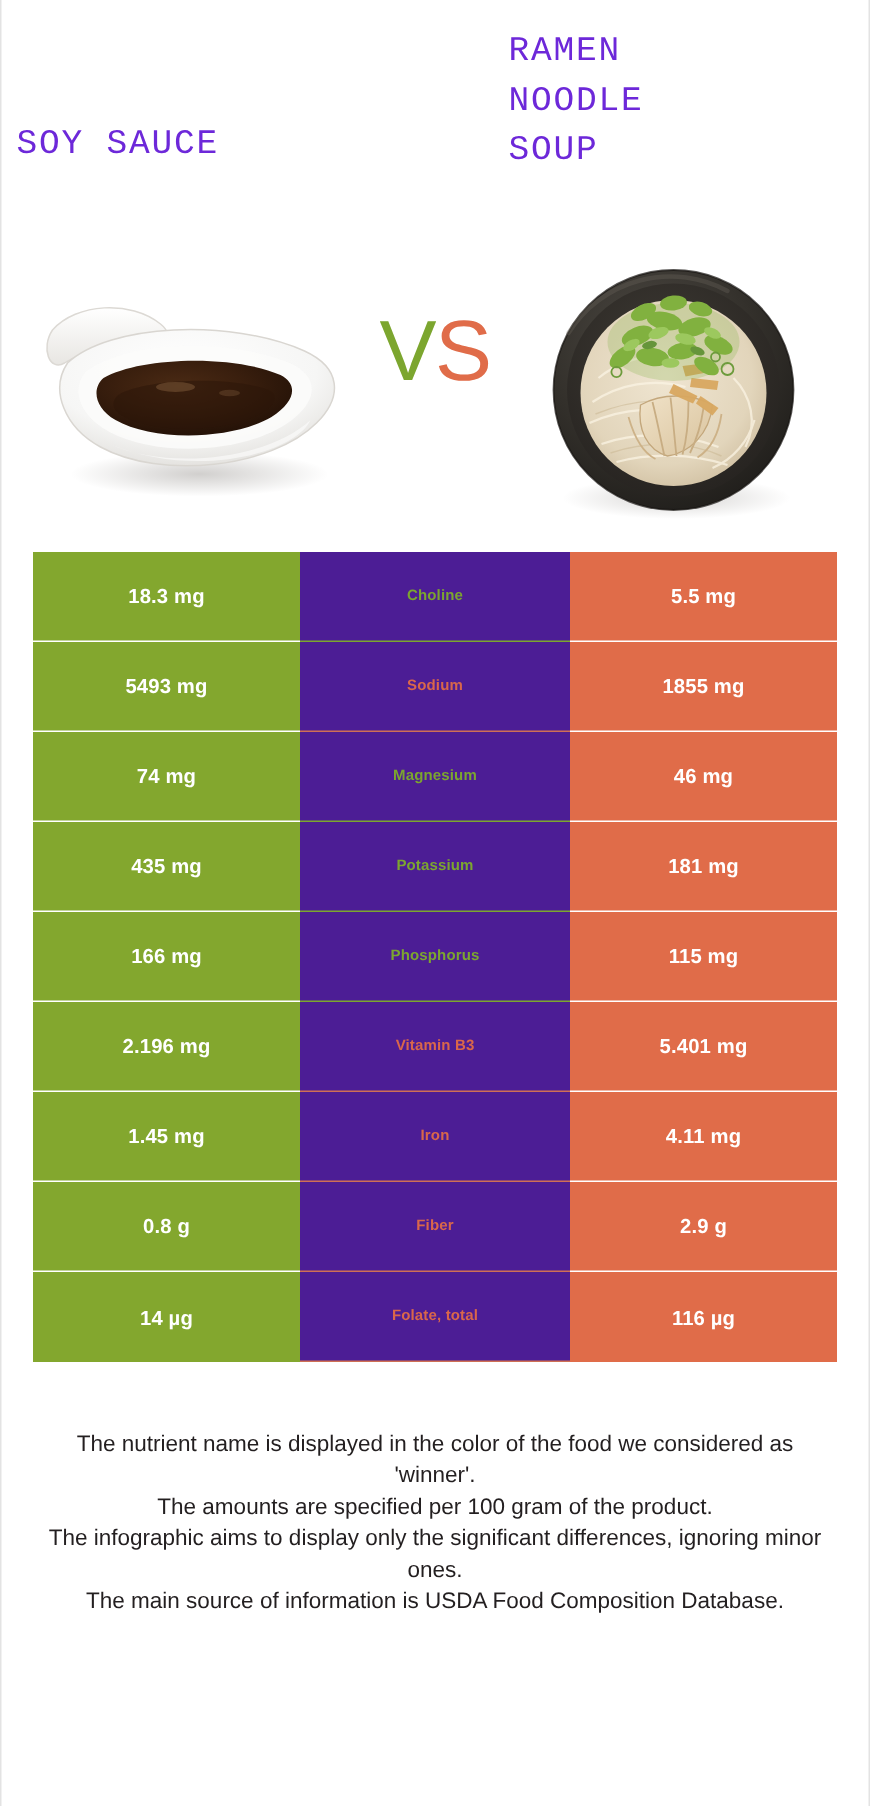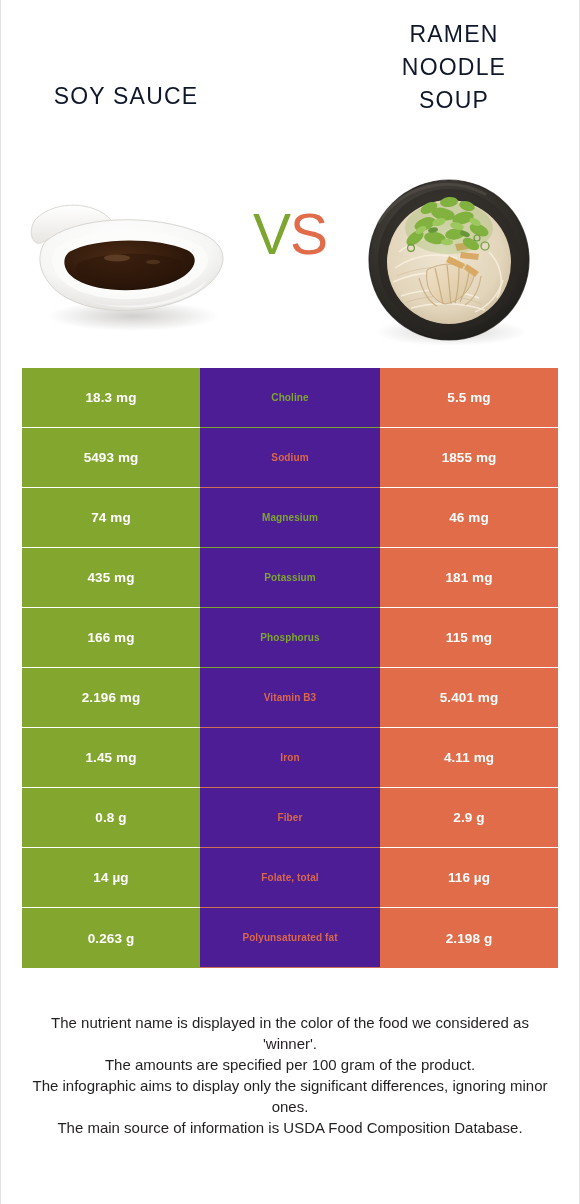--- a/index.html
+++ b/index.html
@@ -21,28 +21,28 @@
     border-right: 1px solid #e3e3e3;
   }
 
   
   .titles {
     position: relative;
     height: 168px;
   }
   .title {
     position: absolute;
-    text-align: center;
+    text-align: left;
     font-size: 23px;
     font-weight: 300;
     letter-spacing: 1.2px;
     line-height: 33px;
-    color: #0f172a;
+    color: #6d28d9;
     text-transform: uppercase;
-    font-family: Liberation Sans, sans-serif;
+    font-family: Liberation Mono, monospace;
   }
   .title.left  { left: 10px;  width: 230px; top: 80px; }
   .title.right { right: 10px; width: 230px; top: 18px; }
   .title .tline { display: block; }
 
   
   .hero {
     position: relative;
     height: 196px;
   }
@@ -339,25 +339,20 @@
       <div class="row">
         <div class="cell left">0.8 g</div>
         <div class="cell mid win-right">Fiber</div>
         <div class="cell right">2.9 g</div>
       </div>
       <div class="row">
         <div class="cell left">14 µg</div>
         <div class="cell mid win-right">Folate, total</div>
         <div class="cell right">116 µg</div>
       </div>
-      <div class="row">
-        <div class="cell left">0.263 g</div>
-        <div class="cell mid win-right">Polyunsaturated fat</div>
-        <div class="cell right">2.198 g</div>
-      </div>
     </div>
 
   <div class="footer">
     <span class="fline">The nutrient name is displayed in the color of the food we considered as 'winner'.</span>
     <span class="fline">The amounts are specified per 100 gram of the product.</span>
     <span class="fline">The infographic aims to display only the significant differences, ignoring minor ones.</span>
     <span class="fline">The main source of information is USDA Food Composition Database.</span>
   </div>
 
 </div>

